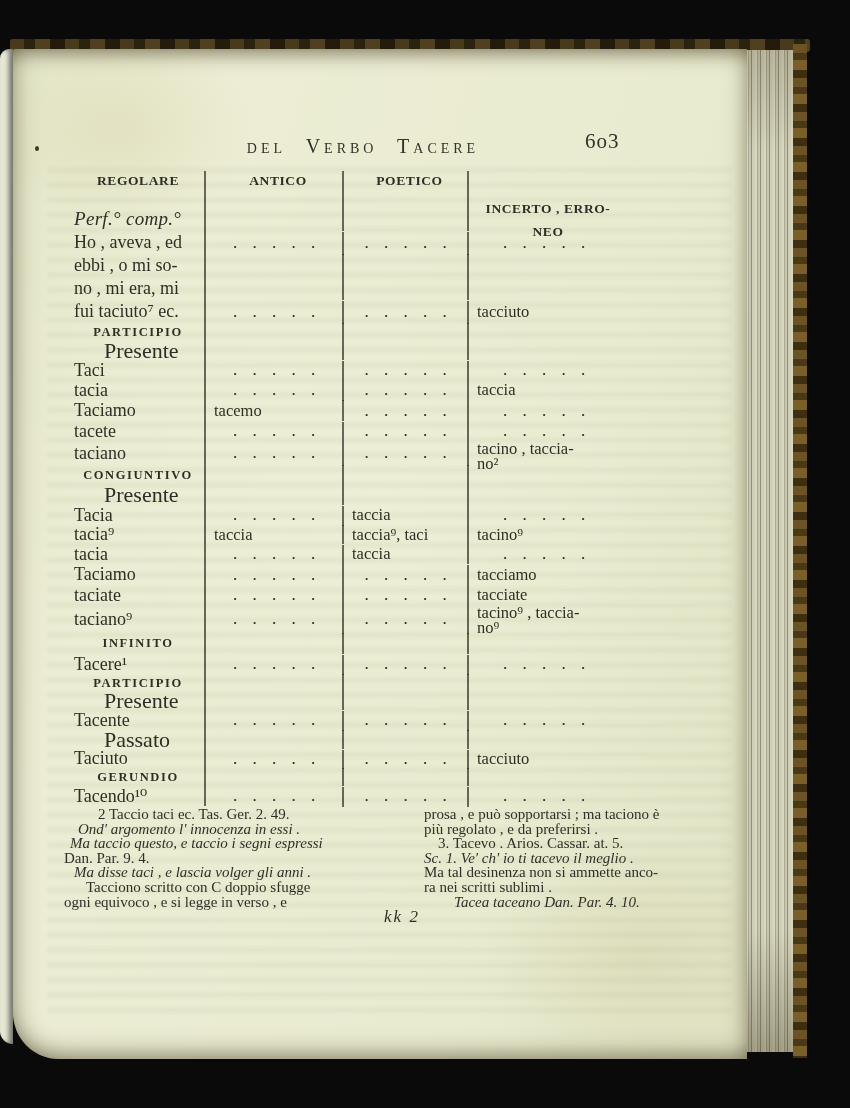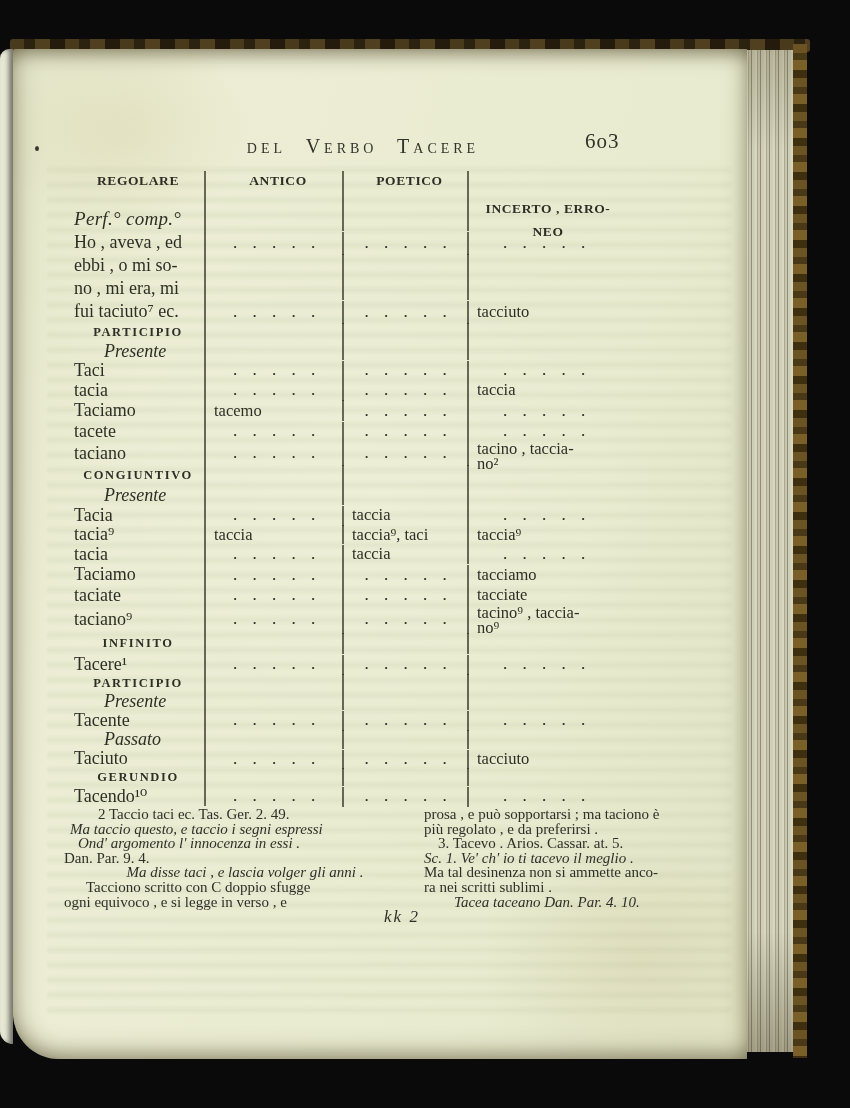--- a/index.html
+++ b/index.html
@@ -51,21 +51,21 @@
   .t-head{height:36px;}
   .h{align-items:flex-start;justify-content:center;text-align:center;
      font-size:13.5px;font-weight:600;letter-spacing:.6px;padding-top:2px;}
   .h-incerto{white-space:pre-line;line-height:23px;margin-top:24px;}
   .cell.dots{justify-content:center;padding-left:0;font-size:13px;font-weight:700;
      word-spacing:13px;transform:translateY(1px);}
   .cell.wrap2{white-space:pre-line;line-height:14.5px;align-items:flex-start;padding-top:1px;}
   .lbl-entry{font-size:18px;}
   .lbl-label-italic{font-style:italic;font-size:19px;letter-spacing:.3px;}
   .lbl-section{justify-content:center;font-size:12.5px;letter-spacing:1.6px;font-weight:600;}
-  .lbl-tense{font-style:italic;font-size:18px;padding-left:30px;}
+  .lbl-tense{font-size:22px;padding-left:30px;}
 
   
   .footnotes{position:absolute;left:51px;top:758px;display:flex;}
   .fn-col{width:352px;}
   .fn-col + .fn-col{width:322px;margin-left:8px;}
   .fn-line{font-size:15px;line-height:14.6px;color:#30302a;white-space:nowrap;}
   .fn-line.em{font-style:italic;}
   .signature{position:absolute;top:858px;left:51px;width:676px;text-align:center;
     font-style:italic;font-size:17px;letter-spacing:2px;color:#30302a;}
 </style>
@@ -180,21 +180,21 @@
           <div class="t-row" style="height: 20px;">
             <div class="cell c1 lbl-entry">Tacia</div>
             <div class="cell c2 dots">. . . . .</div>
             <div class="cell c3">taccia</div>
             <div class="cell c4 dots">. . . . .</div>
           </div>
           <div class="t-row" style="height: 19px;">
             <div class="cell c1 lbl-entry">tacia⁹</div>
             <div class="cell c2">taccia</div>
             <div class="cell c3">taccia⁹, taci</div>
-            <div class="cell c4">taccia⁹</div>
+            <div class="cell c4">tacino⁹</div>
           </div>
           <div class="t-row" style="height: 20px;">
             <div class="cell c1 lbl-entry">tacia</div>
             <div class="cell c2 dots">. . . . .</div>
             <div class="cell c3">taccia</div>
             <div class="cell c4 dots">. . . . .</div>
           </div>
           <div class="t-row" style="height: 21px;">
             <div class="cell c1 lbl-entry">Taciamo</div>
             <div class="cell c2 dots">. . . . .</div>
@@ -267,24 +267,24 @@
             <div class="cell c2 dots">. . . . .</div>
             <div class="cell c3 dots">. . . . .</div>
             <div class="cell c4 dots">. . . . .</div>
           </div>
         </div>
     </div>
 
     <div class="footnotes">
       <div class="fn-col" id="fn-left">
           <div class="fn-line" style="padding-left: 34px;">2 Taccio taci ec. Tas. Ger. 2. 49.</div>
+          <div class="fn-line em" style="padding-left: 14px;">Ond' argomento l' innocenza in essi .</div>
           <div class="fn-line em" style="padding-left: 6px;">Ma taccio questo, e taccio i segni espressi</div>
-          <div class="fn-line em" style="padding-left: 14px;">Ond' argomento l' innocenza in essi .</div>
           <div class="fn-line" style="padding-left: 0px;">Dan. Par. 9. 4.</div>
-          <div class="fn-line em" style="padding-left: 10px; text-align: center;">Ma disse taci , e lascia volger gli anni .</div>
+          <div class="fn-line em" style="padding-left: 10px;">Ma disse taci , e lascia volger gli anni .</div>
           <div class="fn-line" style="padding-left: 22px;">Tacciono scritto con C doppio sfugge</div>
           <div class="fn-line" style="padding-left: 0px;">ogni equivoco , e si legge in verso , e</div>
         </div>
       <div class="fn-col" id="fn-right">
           <div class="fn-line" style="padding-left: 0px;">prosa , e può sopportarsi ; ma taciono è</div>
           <div class="fn-line" style="padding-left: 0px;">più regolato , e da preferirsi .</div>
           <div class="fn-line" style="padding-left: 14px;">3. Tacevo . Arios. Cassar. at. 5.</div>
           <div class="fn-line em" style="padding-left: 0px;">Sc. 1. Ve' ch' io ti tacevo il meglio .</div>
           <div class="fn-line" style="padding-left: 0px;">Ma tal desinenza non si ammette anco-</div>
           <div class="fn-line" style="padding-left: 0px;">ra nei scritti sublimi .</div>

